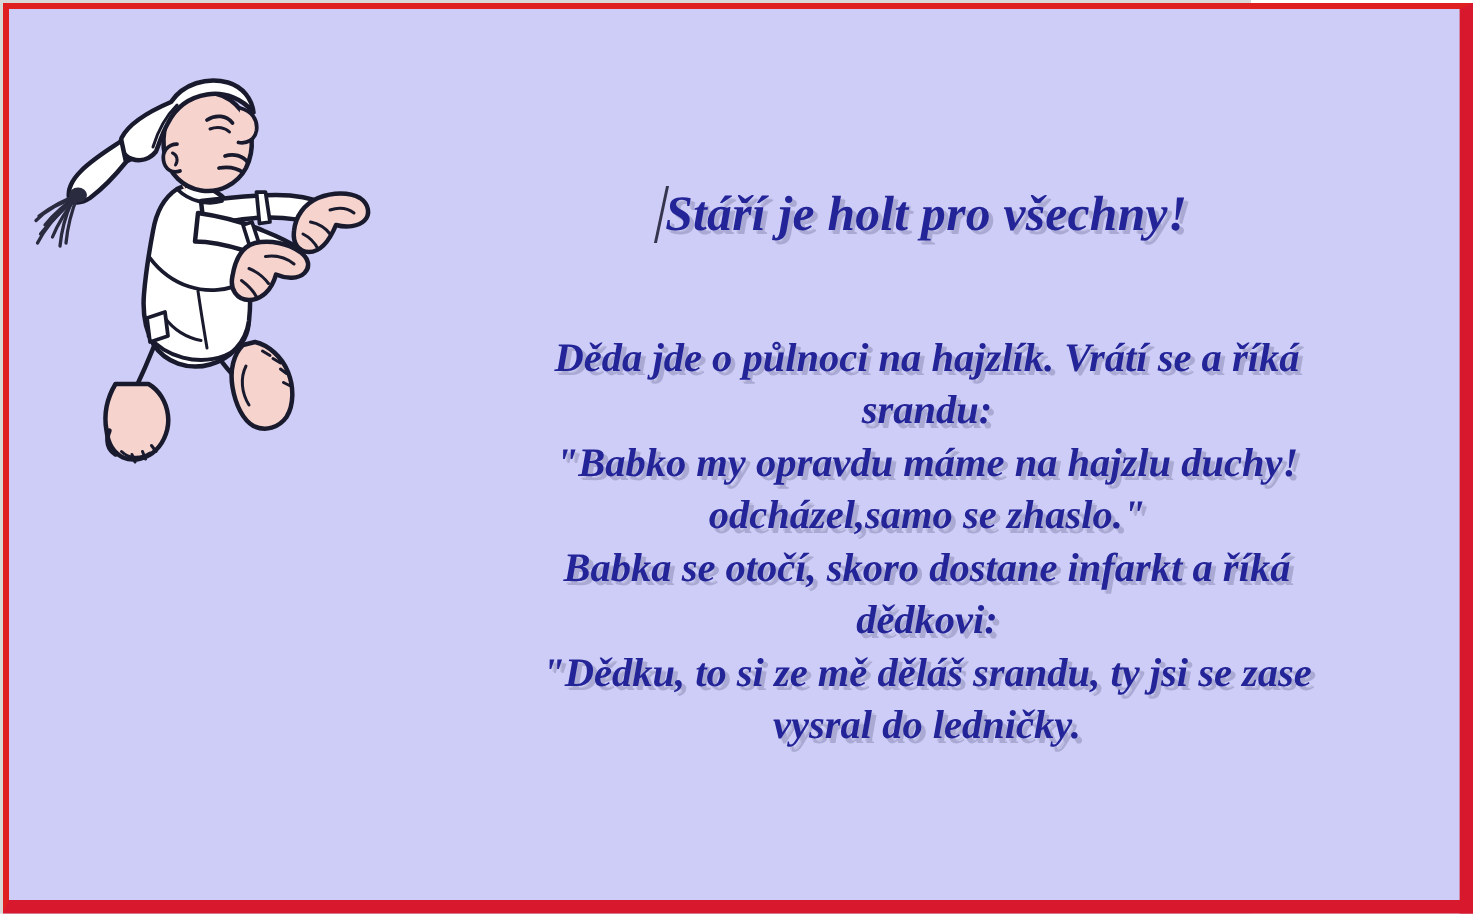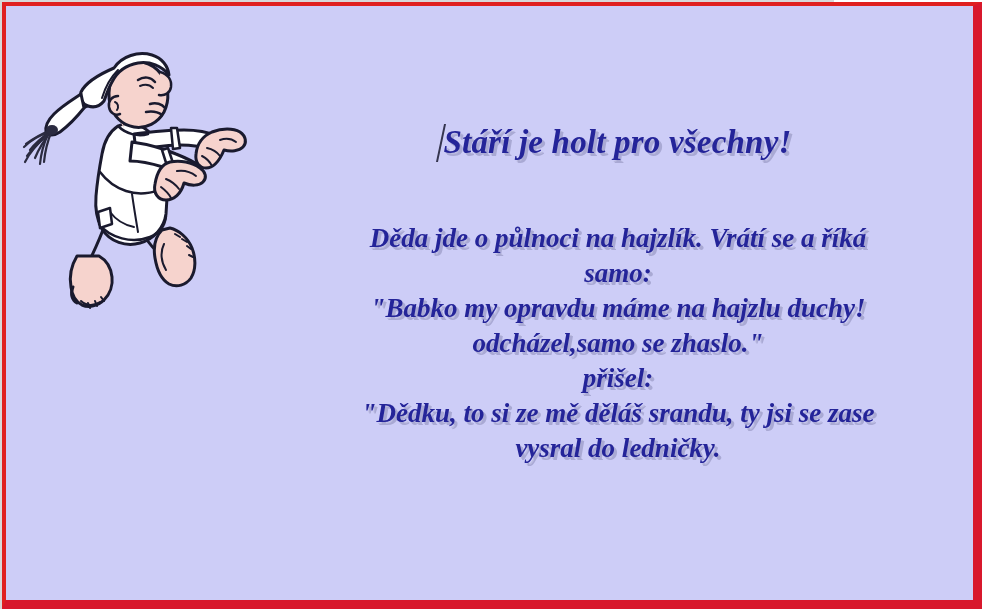--- a/index.html
+++ b/index.html
@@ -239,23 +239,24 @@
           </g>
         </svg>
       </div>
 
       <div id="title-block">
         <span id="caret"></span><span id="title-text">Stáří je holt pro všechny!</span>
       </div>
 
       <div id="body-block">
         <div class="line">Děda jde o půlnoci na hajzlík. Vrátí se a říká</div>
-        <div class="line">samo:</div>
+        <div class="line">srandu:</div>
         <div class="line">"Babko my opravdu máme na hajzlu duchy!</div>
         <div class="line">odcházel,samo se zhaslo."</div>
-        <div class="line">přišel:</div>
+        <div class="line">Babka se otočí, skoro dostane infarkt a říká</div>
+        <div class="line">dědkovi:</div>
         <div class="line">"Dědku, to si ze mě děláš srandu, ty jsi se zase</div>
         <div class="line">vysral do ledničky.</div>
       </div>
 
     </div>
   </div>
 </div>
 
 </body></html>

